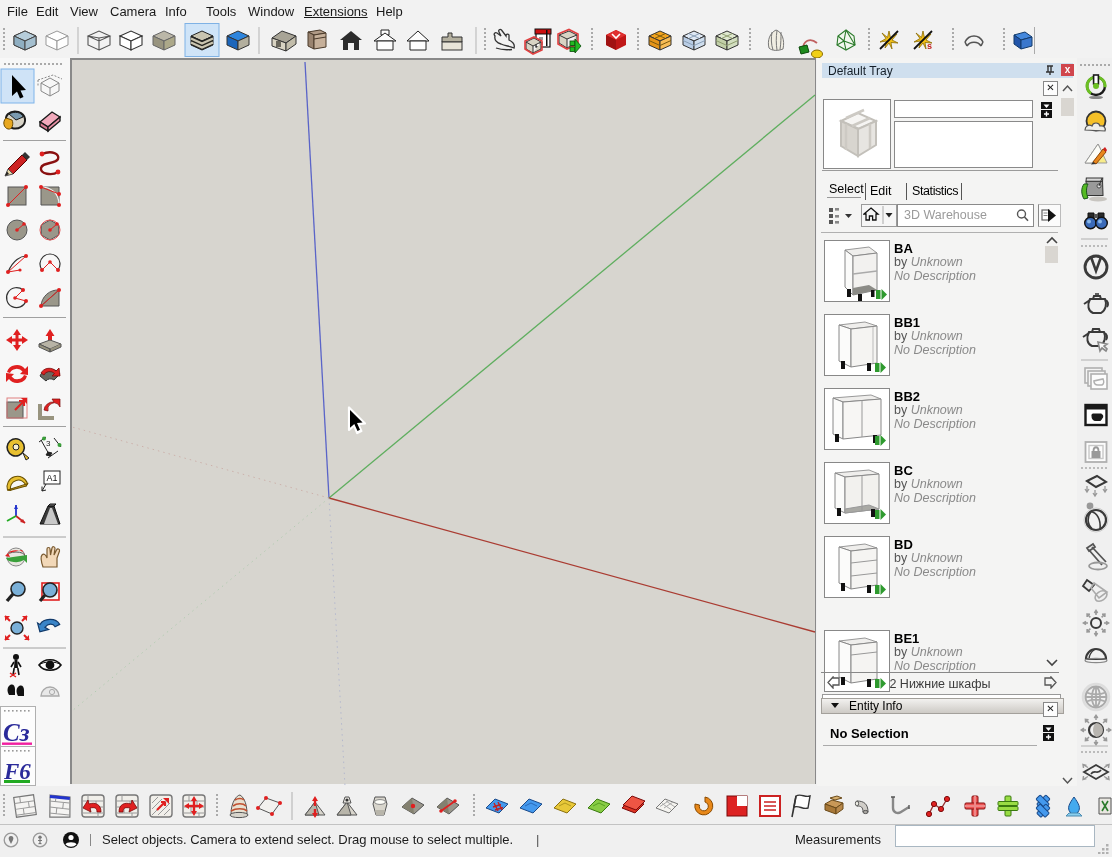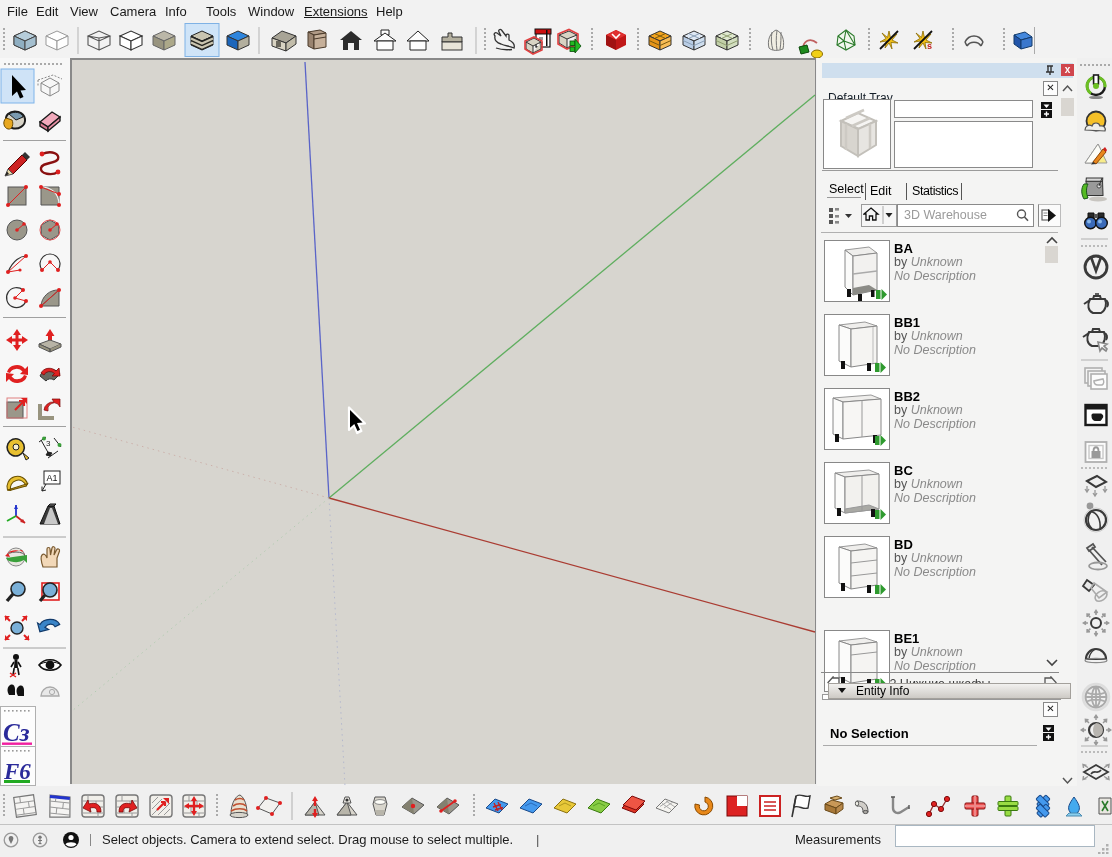--- a/index.html
+++ b/index.html
@@ -500,21 +500,21 @@
       <line x1="257" y1="438" x2="273" y2="726" stroke="#aab0cc" stroke-width="1" stroke-dasharray="1.5,4" opacity="0.8"></line>
       <line x1="257" y1="438" x2="0" y2="651" stroke="#abc9ab" stroke-width="1" stroke-dasharray="1.5,4" opacity="0.8"></line>
       <line x1="257" y1="438" x2="0" y2="367" stroke="#c9a8a2" stroke-width="1" stroke-dasharray="1.5,4" opacity="0.8"></line>
       <path d="M 277 347.5 L 277 370 L 282.2 365.5 L 285.2 373 L 289.4 371.1 L 286.3 364.1 L 293 363.5 Z" fill="#fff" stroke="#fff" stroke-width="2.2" stroke-linejoin="round"></path>
       <path d="M 278 350 L 278 367.7 L 282.3 363.9 L 285.5 370.9 L 288 369.8 L 285 362.9 L 290.6 362.5 Z" fill="#000"></path>
     </svg>
   </div>
   <div id="rpanel" class="abs">
 
     <div class="abs" style="left:5px;top:5px;width:251px;height:15px;background:#cfdfee;font-size:12px;color:#141e28;">
-      <span style="position:absolute;left:6px;top:1px;margin-top:27px;">Default Tray</span>
+      <span style="position:absolute;left:6px;top:1px;">Default Tray</span>
     </div>
     <svg class="abs" style="left:227px;top:6px;" width="12" height="13">
         <path d="M3 2 h6 M4 2 v6 M7 2 v6 M2 8 h8 M6 8 v3" stroke="#333" stroke-width="1.4" fill="none"></path>
       </svg>
     <div class="abs" style="left:244px;top:6px;width:13px;height:12px;background:#d0464d;color:#fff;font-size:10px;font-weight:bold;text-align:center;line-height:12px;">x</div>
 
     <div class="xbtn" style="left:226px;top:23px;">✕</div>
 
     <div class="abs" style="left:6px;top:41px;width:66px;height:68px;background:#fff;border:1px solid #888;">
       <svg width="66" height="68">
@@ -677,21 +677,21 @@
     <svg class="abs" style="left:10px;top:618px;" width="13" height="13">
         <path d="M6 1 L1 6.5 L6 12 v-3 h6 v-7 h-6 Z" fill="none" stroke="#555" stroke-width="1.3"></path>
       </svg>
     <div class="abs" style="left:40px;top:619px;width:166px;text-align:center;font-size:12.5px;color:#3c3c3c;">2 Нижние шкафы</div>
     <svg class="abs" style="left:227px;top:618px;" width="13" height="13">
         <path d="M7 1 L12 6.5 L7 12 v-3 h-6 v-7 h6 Z" fill="none" stroke="#555" stroke-width="1.3"></path>
       </svg>
 
     <div class="abs" style="left:5px;top:636px;width:237px;height:4px;background:#fff;border:1px solid #999;"></div>
 
-    <div class="hdr" style="top:625px;margin-left:7px;">
+    <div class="hdr" style="top:640px;">
       <div class="tri"></div>
         <div class="ttl">Entity Info</div>
     </div>
     <div class="xbtn" style="left:226px;top:644px;">✕</div>
     <div class="abs" style="left:13px;top:668px;font-size:13px;font-weight:bold;color:#000;">No Selection</div>
     <svg class="abs" style="left:226px;top:667px;" width="12" height="16">
       <rect x="0" y="0" width="11" height="7" fill="#111"></rect>
       <rect x="0" y="8" width="11" height="8" fill="#111"></rect>
       <path d="M2.5 2.5 h6 l-3 3.4 z" fill="#fff"></path>
       <path d="M5.5 9.5 v5 M3 12 h5" stroke="#fff" stroke-width="1.4"></path>

